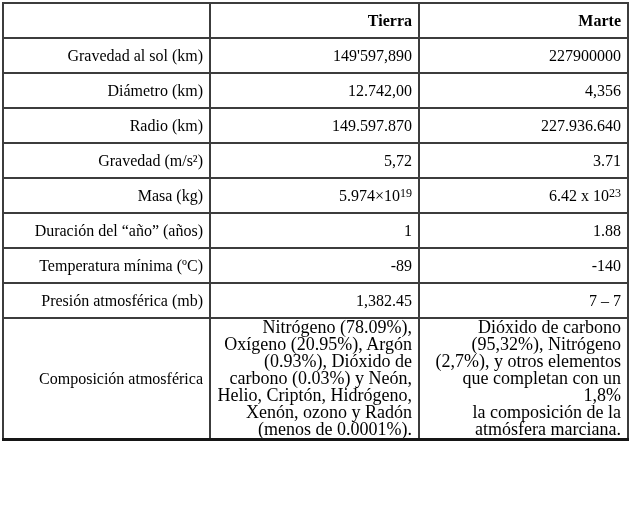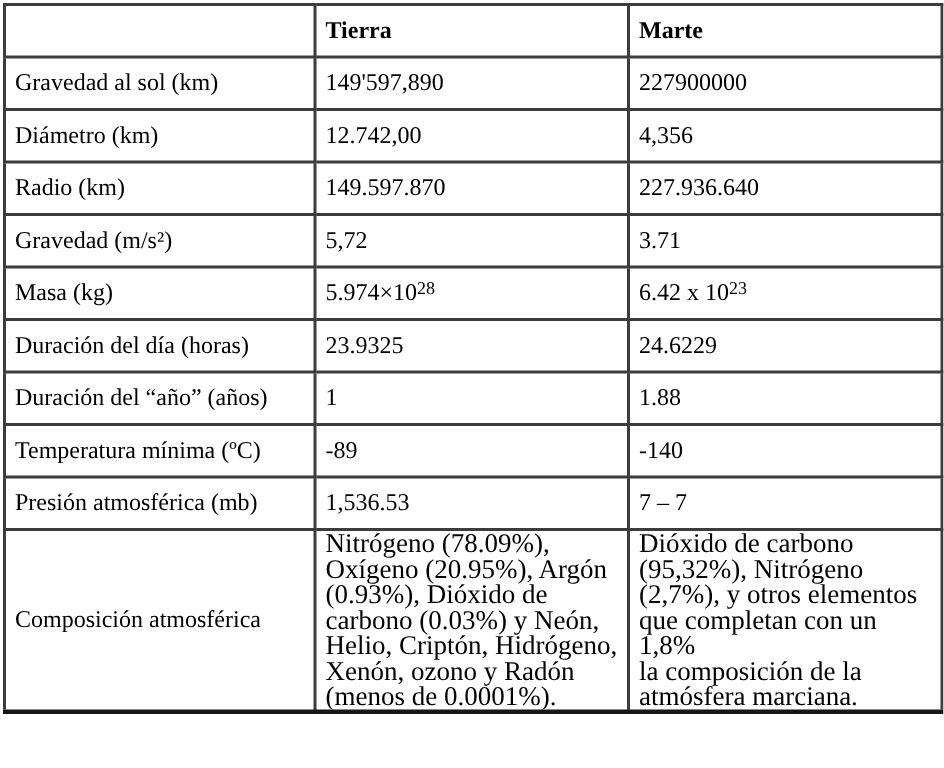--- a/index.html
+++ b/index.html
@@ -23,21 +23,21 @@
     table-layout: fixed;
     font-size: 16px;
     background: #ffffff;
   }
   table.doc-table {
     border: 2px solid #000000;
     border-bottom: 3px solid #161616;
   }
   .doc-table td, .doc-table th {
     border: 2px solid #3c3c3c;
-    text-align: left;
+    text-align: right;
     vertical-align: middle;
     padding: 0 6px;
     overflow: hidden;
   }
   .doc-table tr.regular td, .doc-table tr.regular th {
     height: 33px;
   }
   .doc-table tr.tall td {
     height: 117px;
   }
@@ -98,46 +98,41 @@
     </tr>
 
     <tr class="regular">
       <td><span>Gravedad (m/s²)</span><span class="sq"></span><span></span></td>
       <td>5,72</td>
       <td>3.71</td>
     </tr>
 
     <tr class="regular">
       <td><span>Masa (</span><span class="sq">kg</span><span>)</span></td>
-      <td><span>5.974×10</span><sup class="exp">28</sup></td>
+      <td><span>5.974×10</span><sup class="exp">19</sup></td>
       <td><span>6.42 x 10</span><sup class="exp">23</sup></td>
     </tr>
 
-    <tr class="regular">
-      <td><span>Duración del día (horas)</span><span class="sq"></span><span></span></td>
-      <td>23.9325</td>
-      <td>24.6229</td>
-    </tr>
 
     <tr class="regular">
       <td><span>Duración del “año” (años)</span><span class="sq"></span><span></span></td>
       <td>1</td>
       <td>1.88</td>
     </tr>
 
 
     <tr class="regular">
       <td><span>Temperatura mínima (</span><span class="sq">ºC</span><span>)</span></td>
       <td>-89</td>
       <td>-140</td>
     </tr>
 
     <tr class="regular">
       <td><span>Presión atmosférica (</span><span class="sq">mb</span><span>)</span></td>
-      <td>1,536.53</td>
+      <td>1,382.45</td>
       <td>7 – 7</td>
     </tr>
 
     <tr class="tall">
       <td>Composición atmosférica</td>
       <td class="multiline">Nitrógeno (78.09%),
 Oxígeno (20.95%), Argón
 (0.93%), Dióxido de
 carbono (0.03%) y Neón,
 Helio, Criptón, Hidrógeno,

